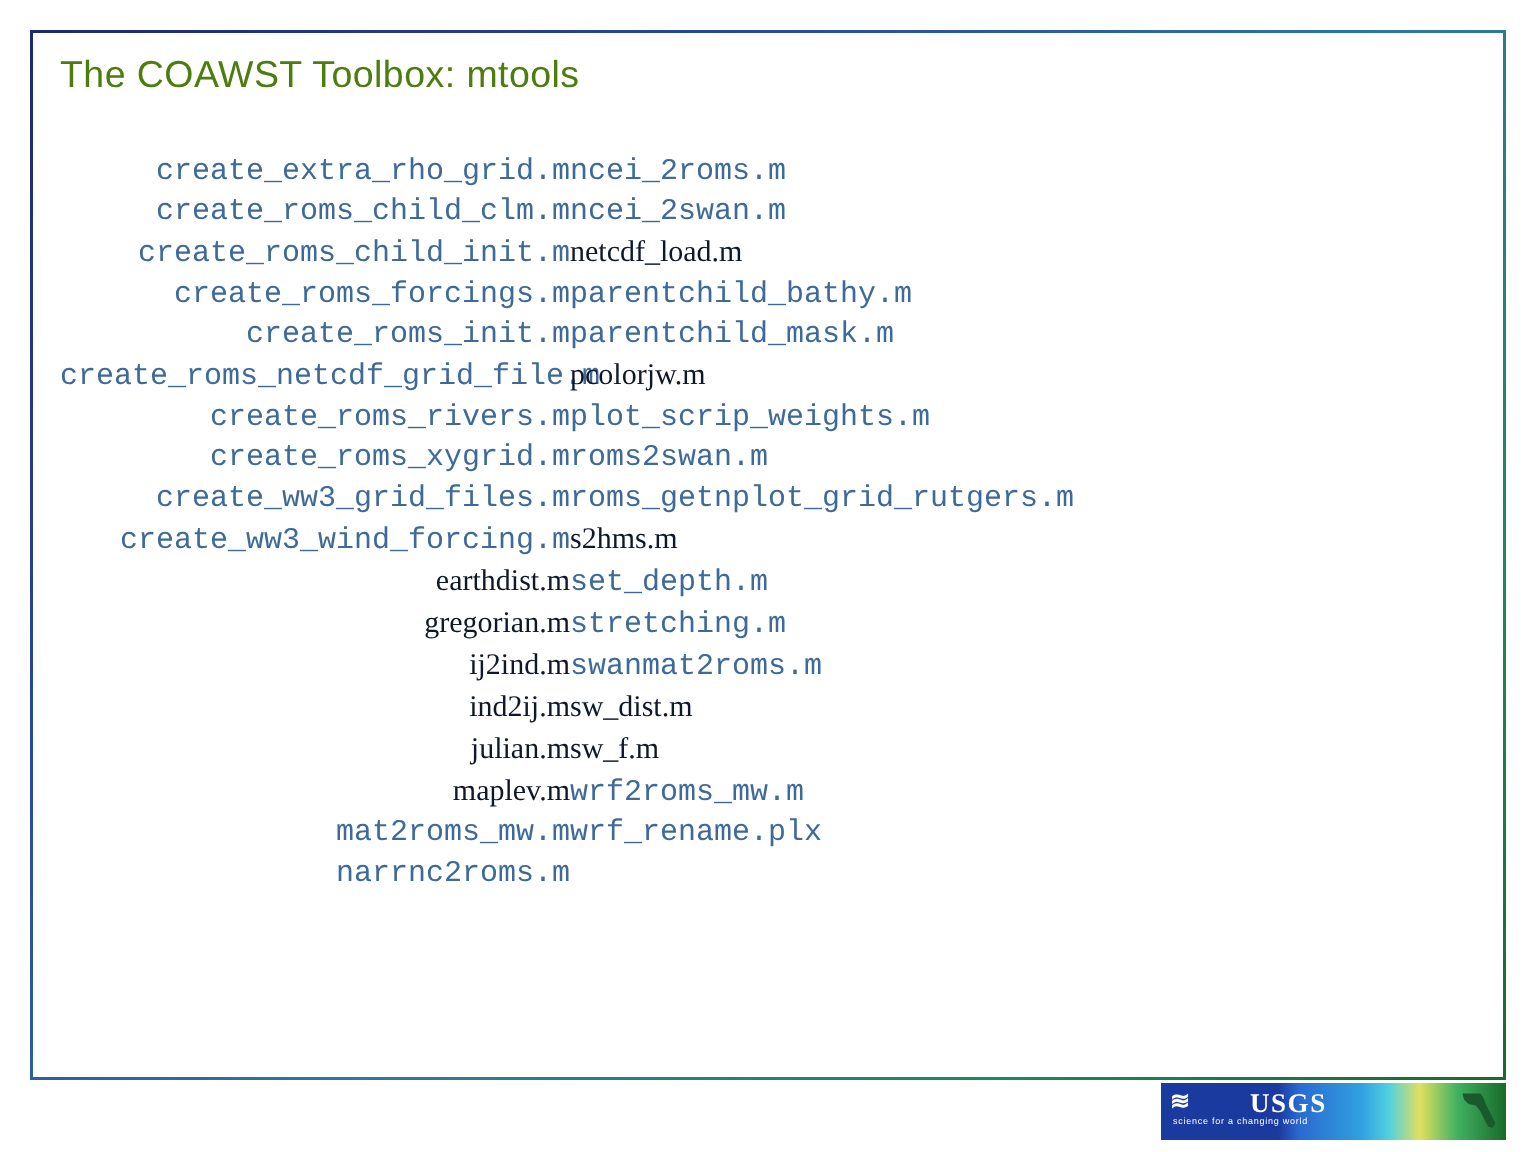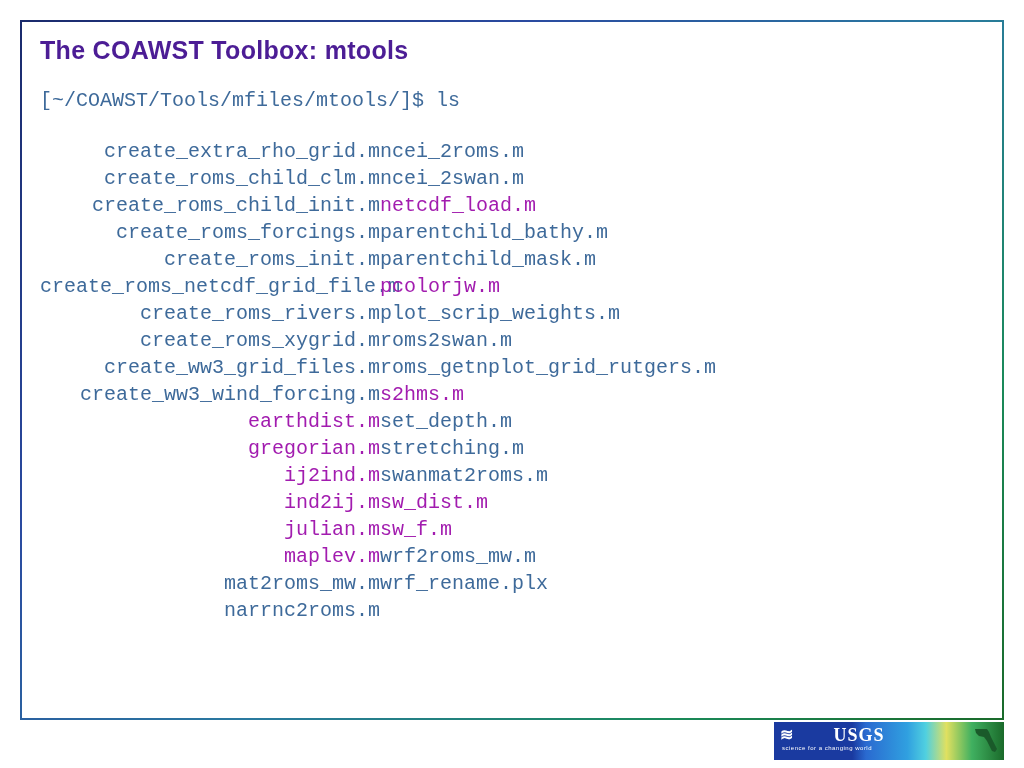--- a/index.html
+++ b/index.html
@@ -17,40 +17,39 @@
     top: 20px;
     right: 20px;
     bottom: 48px;
     border: 2px solid;
     border-image: linear-gradient(135deg, #1a2a6c 0%, #2a4aa0 30%, #2a7aa0 55%, #1a8a5a 80%, #1a6a2a 100%) 1;
     padding: 14px 18px 10px 18px;
     box-sizing: border-box;
   }
   .title {
     font-size: 25px;
-    color: #4c1d95;
+    color: #4d7c0f;
     letter-spacing: 0.3px;
-    margin-bottom: 24px;
-    font-weight: bold;
+    margin-bottom: 36px;
   }
   .prompt {
     font-family: "Courier New", Courier, monospace;
     font-size: 20px;
     color: #3e6a9a;
     margin-bottom: 26px;
     white-space: pre;
   }
   .listing {
     font-family: "Courier New", Courier, monospace;
     font-size: 20px;
     line-height: 27px;
     white-space: pre;
   }
   .c-blue { color: #3e6a9a; }
-  .c-red  { color: #a21caf; }
+  .c-red  { color: #0f172a; font-family: Liberation Serif, serif; }
   .row { display: block; white-space: pre; }
   .cell { display: inline-block; text-align: right; }
   .col0 { width: 340px; }
 
   .footer {
     position: absolute;
     right: 20px;
     bottom: 8px;
     height: 38px;
     display: flex;
@@ -105,21 +104,20 @@
     position: absolute;
     right: 3px; top: 3px;
     width: 28px; height: 30px;
   }
 </style>
 </head>
 <body>
 
 <div class="frame">
   <div class="title">The COAWST Toolbox: mtools</div>
-  <div class="prompt">[~/COAWST/Tools/mfiles/mtools/]$ ls</div>
   <div class="listing" id="listing"><div class="row"><span class="cell col0 c-blue">create_extra_rho_grid.m</span><span class="cell c-blue">ncei_2roms.m</span></div><div class="row"><span class="cell col0 c-blue">create_roms_child_clm.m</span><span class="cell c-blue">ncei_2swan.m</span></div><div class="row"><span class="cell col0 c-blue">create_roms_child_init.m</span><span class="cell c-red">netcdf_load.m</span></div><div class="row"><span class="cell col0 c-blue">create_roms_forcings.m</span><span class="cell c-blue">parentchild_bathy.m</span></div><div class="row"><span class="cell col0 c-blue">create_roms_init.m</span><span class="cell c-blue">parentchild_mask.m</span></div><div class="row"><span class="cell col0 c-blue">create_roms_netcdf_grid_file.m</span><span class="cell c-red">pcolorjw.m</span></div><div class="row"><span class="cell col0 c-blue">create_roms_rivers.m</span><span class="cell c-blue">plot_scrip_weights.m</span></div><div class="row"><span class="cell col0 c-blue">create_roms_xygrid.m</span><span class="cell c-blue">roms2swan.m</span></div><div class="row"><span class="cell col0 c-blue">create_ww3_grid_files.m</span><span class="cell c-blue">roms_getnplot_grid_rutgers.m</span></div><div class="row"><span class="cell col0 c-blue">create_ww3_wind_forcing.m</span><span class="cell c-red">s2hms.m</span></div><div class="row"><span class="cell col0 c-red">earthdist.m</span><span class="cell c-blue">set_depth.m</span></div><div class="row"><span class="cell col0 c-red">gregorian.m</span><span class="cell c-blue">stretching.m</span></div><div class="row"><span class="cell col0 c-red">ij2ind.m</span><span class="cell c-blue">swanmat2roms.m</span></div><div class="row"><span class="cell col0 c-red">ind2ij.m</span><span class="cell c-red">sw_dist.m</span></div><div class="row"><span class="cell col0 c-red">julian.m</span><span class="cell c-red">sw_f.m</span></div><div class="row"><span class="cell col0 c-red">maplev.m</span><span class="cell c-blue">wrf2roms_mw.m</span></div><div class="row"><span class="cell col0 c-blue">mat2roms_mw.m</span><span class="cell c-blue">wrf_rename.plx</span></div><div class="row"><span class="cell col0 c-blue">narrnc2roms.m</span></div></div>
 </div>
 
 <div class="footer">
   <div class="footer-band">
     <div class="usgs-block">
       <div class="usgs-row">
         <span class="usgs-wave">≋</span>
         <span class="usgs-text">USGS</span>
       </div>

